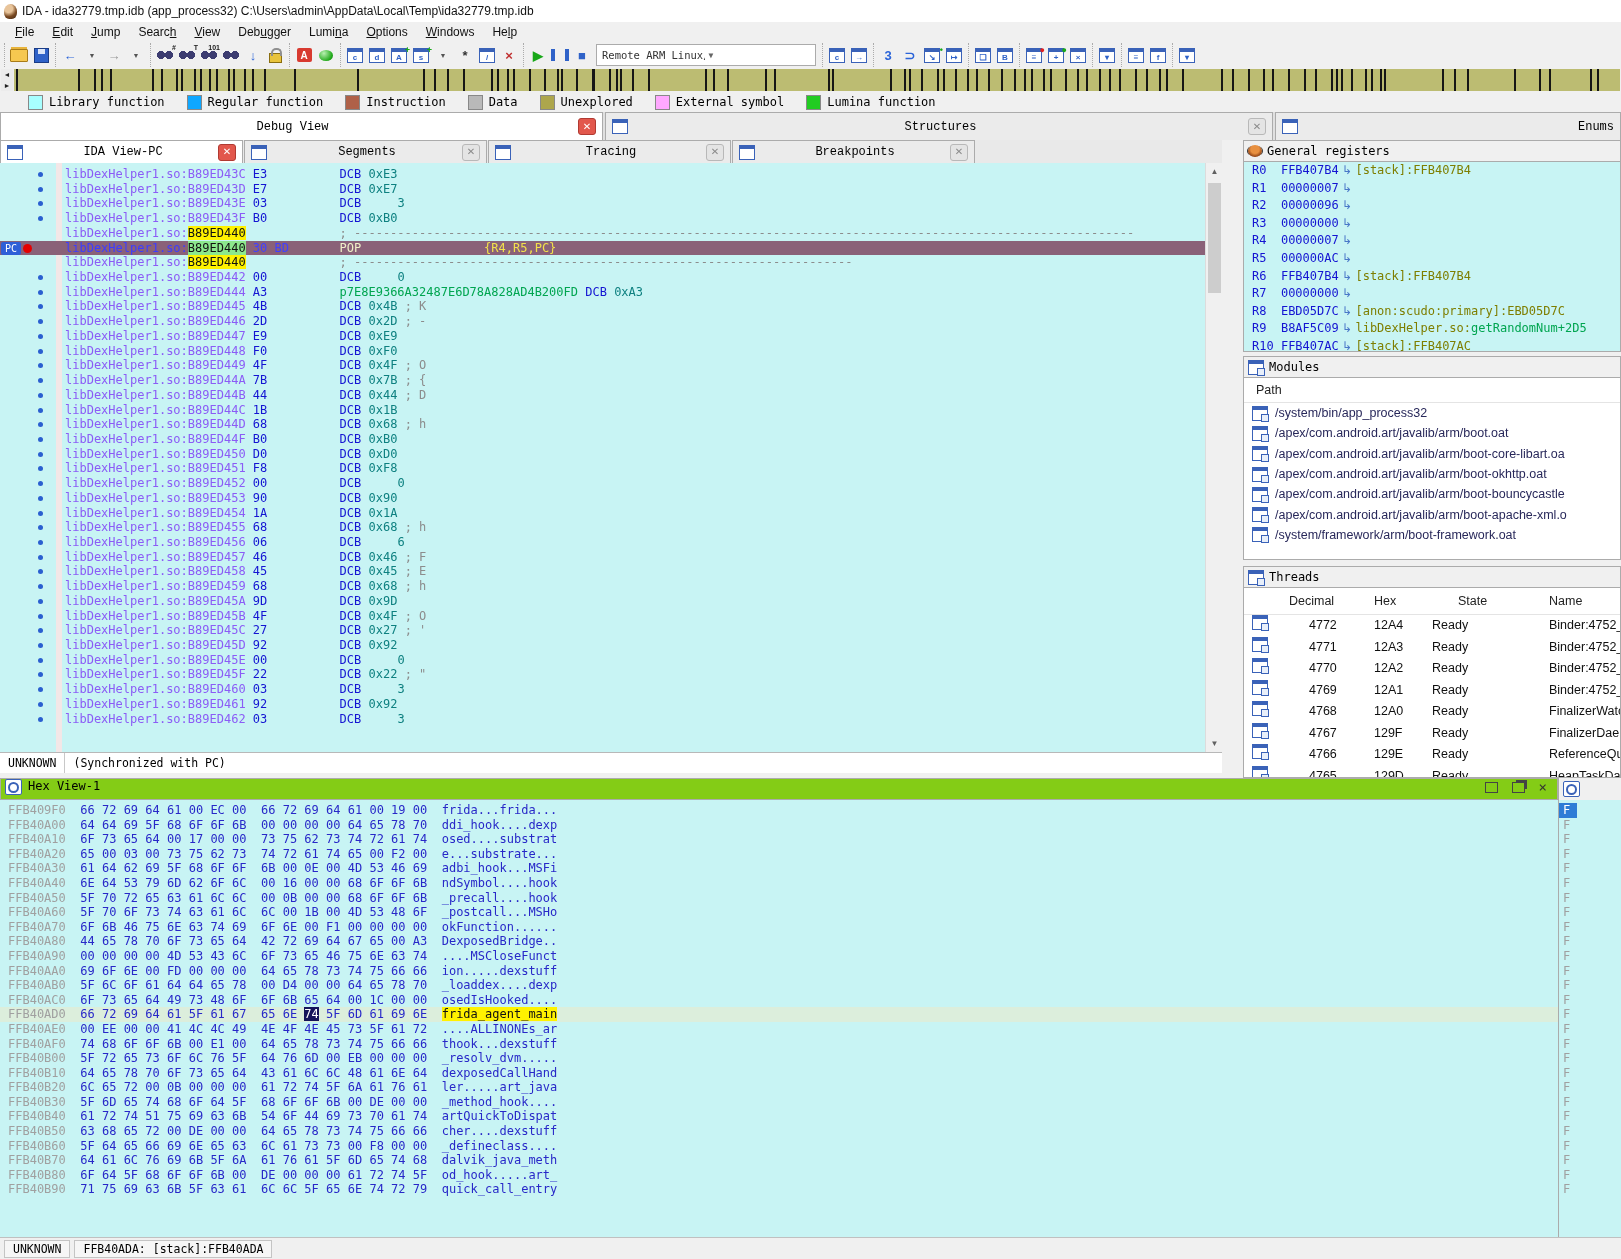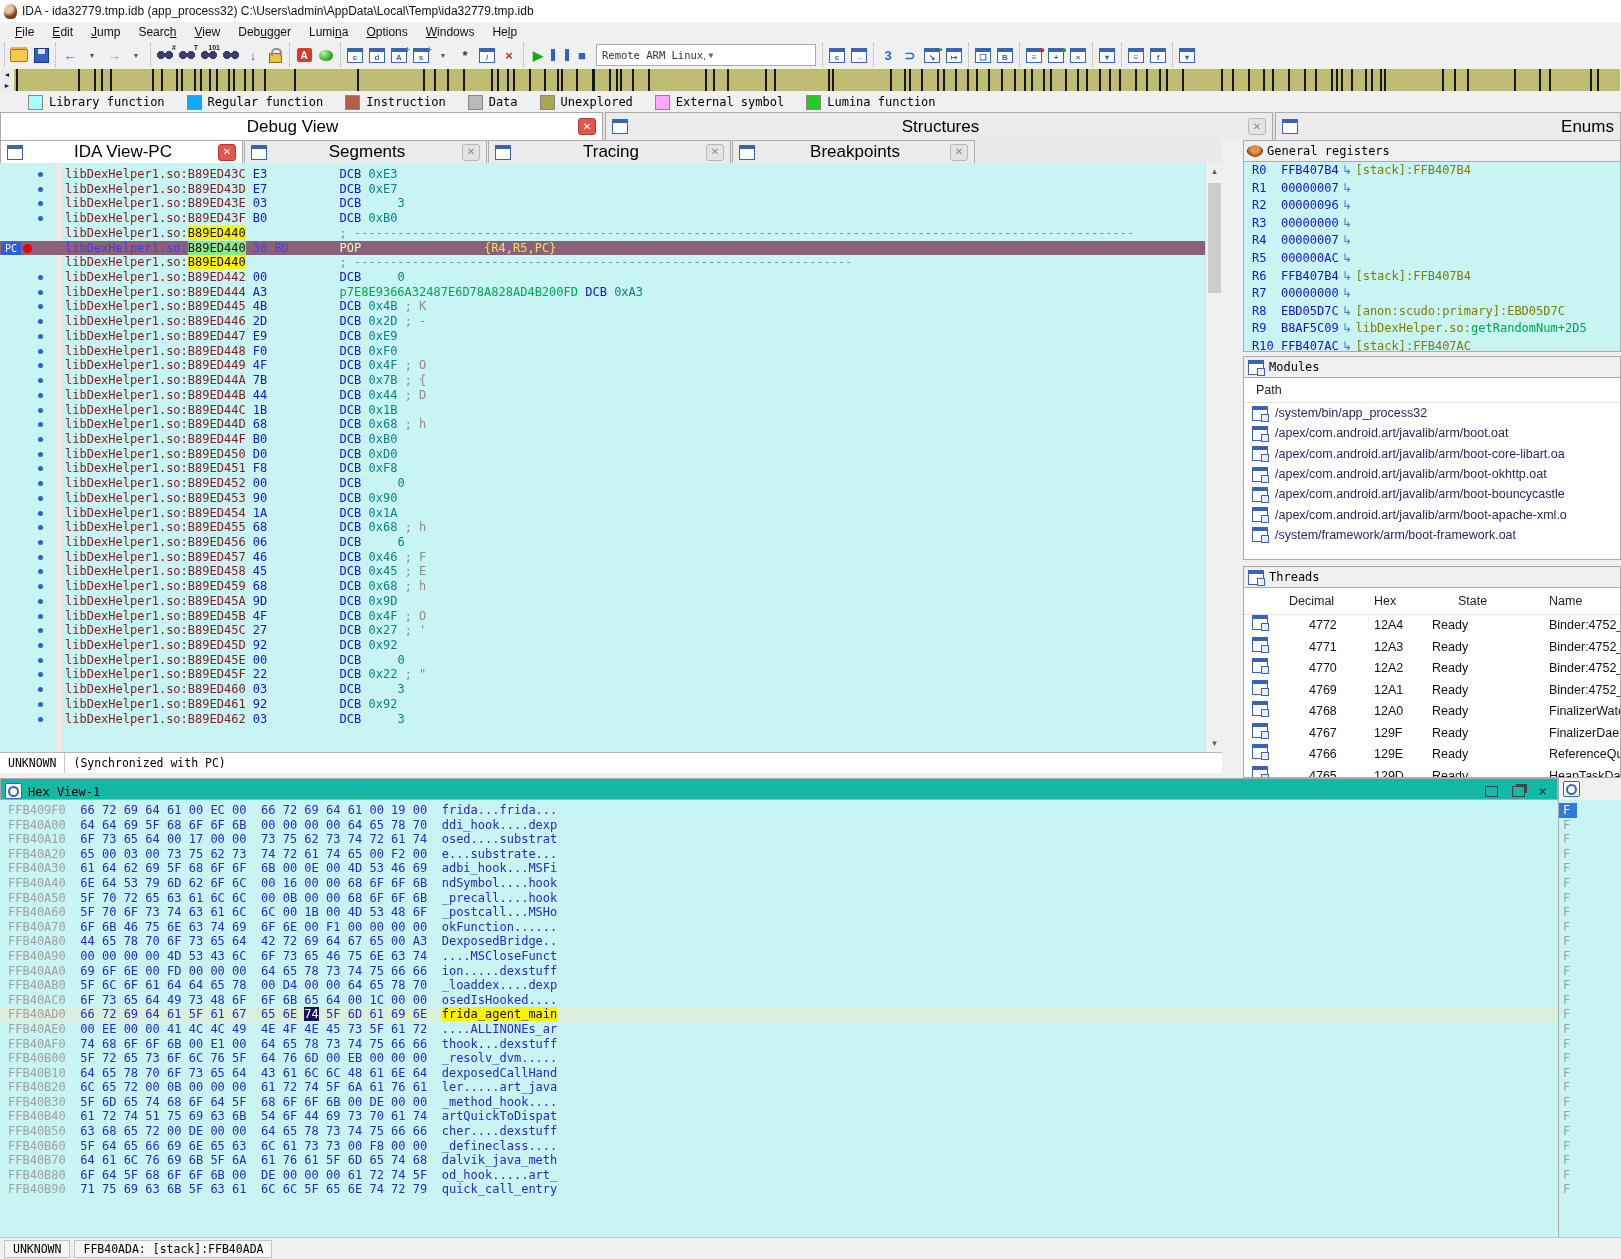--- a/index.html
+++ b/index.html
@@ -52,35 +52,35 @@
   .legend{position:absolute;left:0;top:92px;width:1621px;height:20px;background:#F0F0F0;
           display:flex;align-items:center;padding-left:28px;gap:6px}
   .chip{width:13px;height:13px;border:1px solid #888}
   .legend .lbl{margin-right:16px;font-size:12px;font-family:"DejaVu Sans Mono",monospace}
   
   .tabrow1{position:absolute;left:0;top:112px;width:1621px;height:28px;background:#E0E0E0;border-bottom:1px solid #B4B4B4}
   .tabrow2{position:absolute;left:0;top:140px;width:1243px;height:23px;background:#E9E9E9;border-bottom:1px solid #C0C0C0}
   .tab{position:absolute;top:0;height:100%;display:flex;align-items:center;background:#EBEBEB;
        border:1px solid #ABABAB;border-bottom:none;box-sizing:border-box;padding:0 6px}
   .tab.active{background:#FFFFFF}
-  .tab .cap{flex:1;text-align:center;font-size:17px;font-family:Liberation Sans, sans-serif;white-space:nowrap;overflow:hidden}
+  .tab .cap{flex:1;text-align:center;font-size:12px;font-family:Liberation Mono, monospace;white-space:nowrap;overflow:hidden}
   .tab .cap.right{text-align:right}
   .closeb{width:16px;height:15px;border-radius:3px;display:flex;align-items:center;justify-content:center;
           font-size:10px;line-height:1;flex:none}
   .closeb.red{background:#E2574C;color:#fff;border:1px solid #B03A32}
   .closeb.gray{background:#E4E4E4;color:#8A8A8A;border:1px solid #B8B8B8}
   .tabicon{width:14px;height:13px;flex:none;margin-right:5px;background:#fff;border:1px solid #3A62B8;position:relative}
   .tabicon:before{content:"";position:absolute;left:0;top:0;right:0;height:3px;background:#3A62B8}
   
   .disasm{position:absolute;left:0;top:163px;width:1205px;height:589px;background:#C8F4F4;overflow:hidden;
           font-family:"DejaVu Sans Mono",monospace;font-size:12px}
   .disasm:before{content:"";position:absolute;left:56px;top:0;bottom:0;width:6px;background:#F3E7E7}
   .dl{position:relative;height:14.72px;line-height:14.72px;white-space:pre;padding-left:65px}
   .dl .dot{position:absolute;left:38px;top:5px;width:5px;height:5px;border-radius:50%;background:#2A5FD0}
-  .addr{color:#7f1d1d}
+  .addr{color:#8b5cf6}
   .addr-y{background:#FFF200;color:#111}
   .byte,.mnem{color:#1414D2}
   .num{color:#0E8080}
   .cmt{color:#8C8C8C}
   .glabel{color:#00A550}
   .pcrow{background:#8A6178;width:1205px;margin-left:0}
   .pcrow .pfx{color:#3C3CFF}
   .pcrow .addr-g{background:#8CE88C;color:#111}
   .pcrow .byte{color:#4040FF}
   .pcrow .mnem{color:#F0F0C8}
@@ -116,22 +116,22 @@
   .wic2:after{content:"";position:absolute;right:-2px;bottom:-2px;width:6px;height:6px;background:#E8EFFA;border:1px solid #3A62B8}
   .thr{background:#FFFFFF;font-size:12.5px;color:#101010}
   .thrhdr{height:26px;position:relative;border-bottom:1px solid #E4E4E4}
   .thrhdr span,.throw span{position:absolute;top:0;line-height:21.5px;white-space:nowrap}
   .thrhdr span{line-height:26px;color:#222}
   .throw{height:21.5px;position:relative}
   .c-dec{left:65px}.c-hex{left:130px}.c-state{left:188px}.c-name{left:305px}
   .thricon{position:absolute;left:8px;top:3px}
   
   .hexwin{position:absolute;left:0;top:778px;width:1558px;height:459px;background:#C8F4F4}
-  .hextitle{position:absolute;left:0;top:0;width:100%;height:22px;background:#14b8a6;border:1px solid #ABABAB;
-            box-sizing:border-box;display:flex;align-items:flex-end;font-family:"DejaVu Sans Mono",monospace}
+  .hextitle{position:absolute;left:0;top:0;width:100%;height:22px;background:#84cc16;border:1px solid #ABABAB;
+            box-sizing:border-box;display:flex;align-items:flex-start;font-family:"DejaVu Sans Mono",monospace}
   .hexico{width:15px;height:14px;border:1px solid #3A62B8;background:#fff;border-radius:2px;margin:0 6px 0 4px;
           display:flex;align-items:center;justify-content:center}
   .hexico:before{content:"";width:7px;height:7px;border:2px solid #3A62B8;border-radius:50%}
   .winctl{margin-left:auto;display:flex;align-items:center;gap:14px;padding-right:10px;color:#333}
   .winctl .b{width:13px;height:11px;border:1px solid #444;box-sizing:border-box}
   .winctl .r{width:11px;height:9px;border:1px solid #444;box-shadow:3px -3px 0 -1px #444}
   .hexbody{position:absolute;left:0;top:22px;right:0;bottom:0;overflow:hidden;
            font-family:"DejaVu Sans Mono",monospace;font-size:12px;padding-top:3px}
   .hl{height:14.6px;line-height:14.6px;white-space:pre;padding-left:8px}
   .haddr{color:#A0A0A0}

